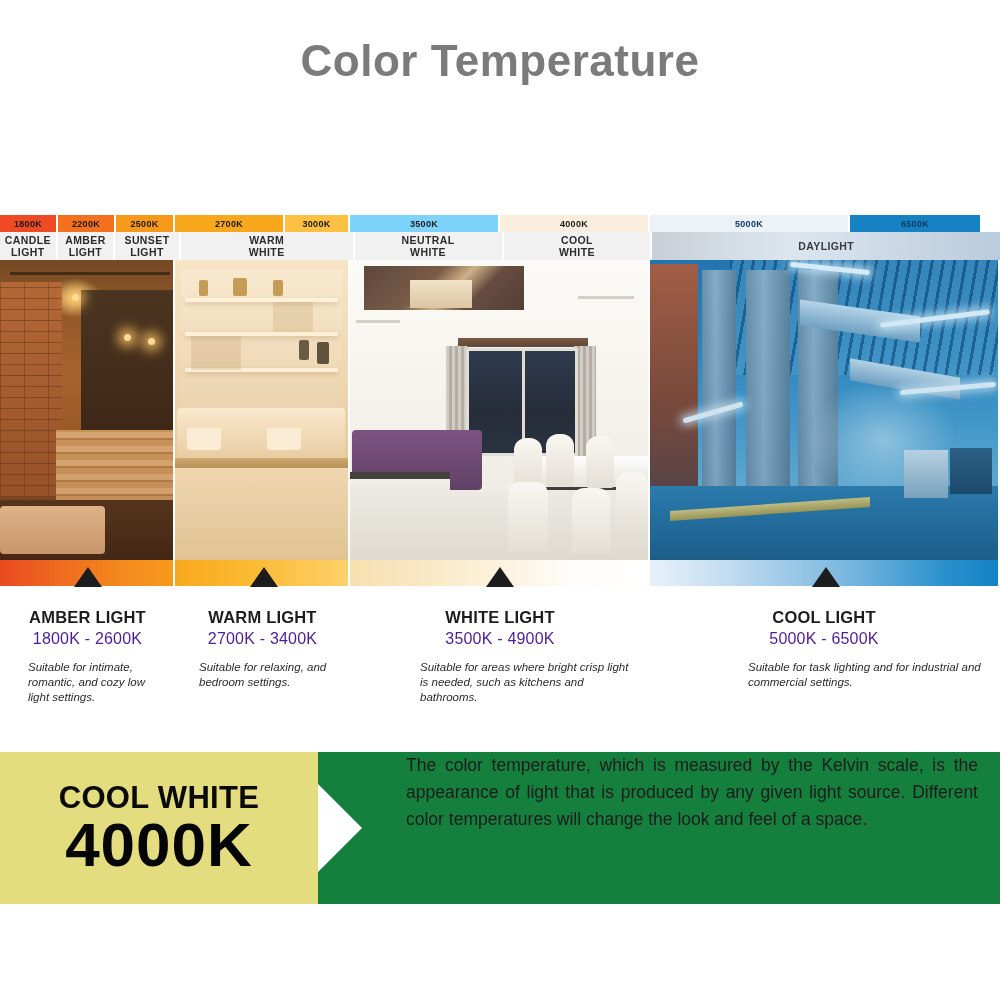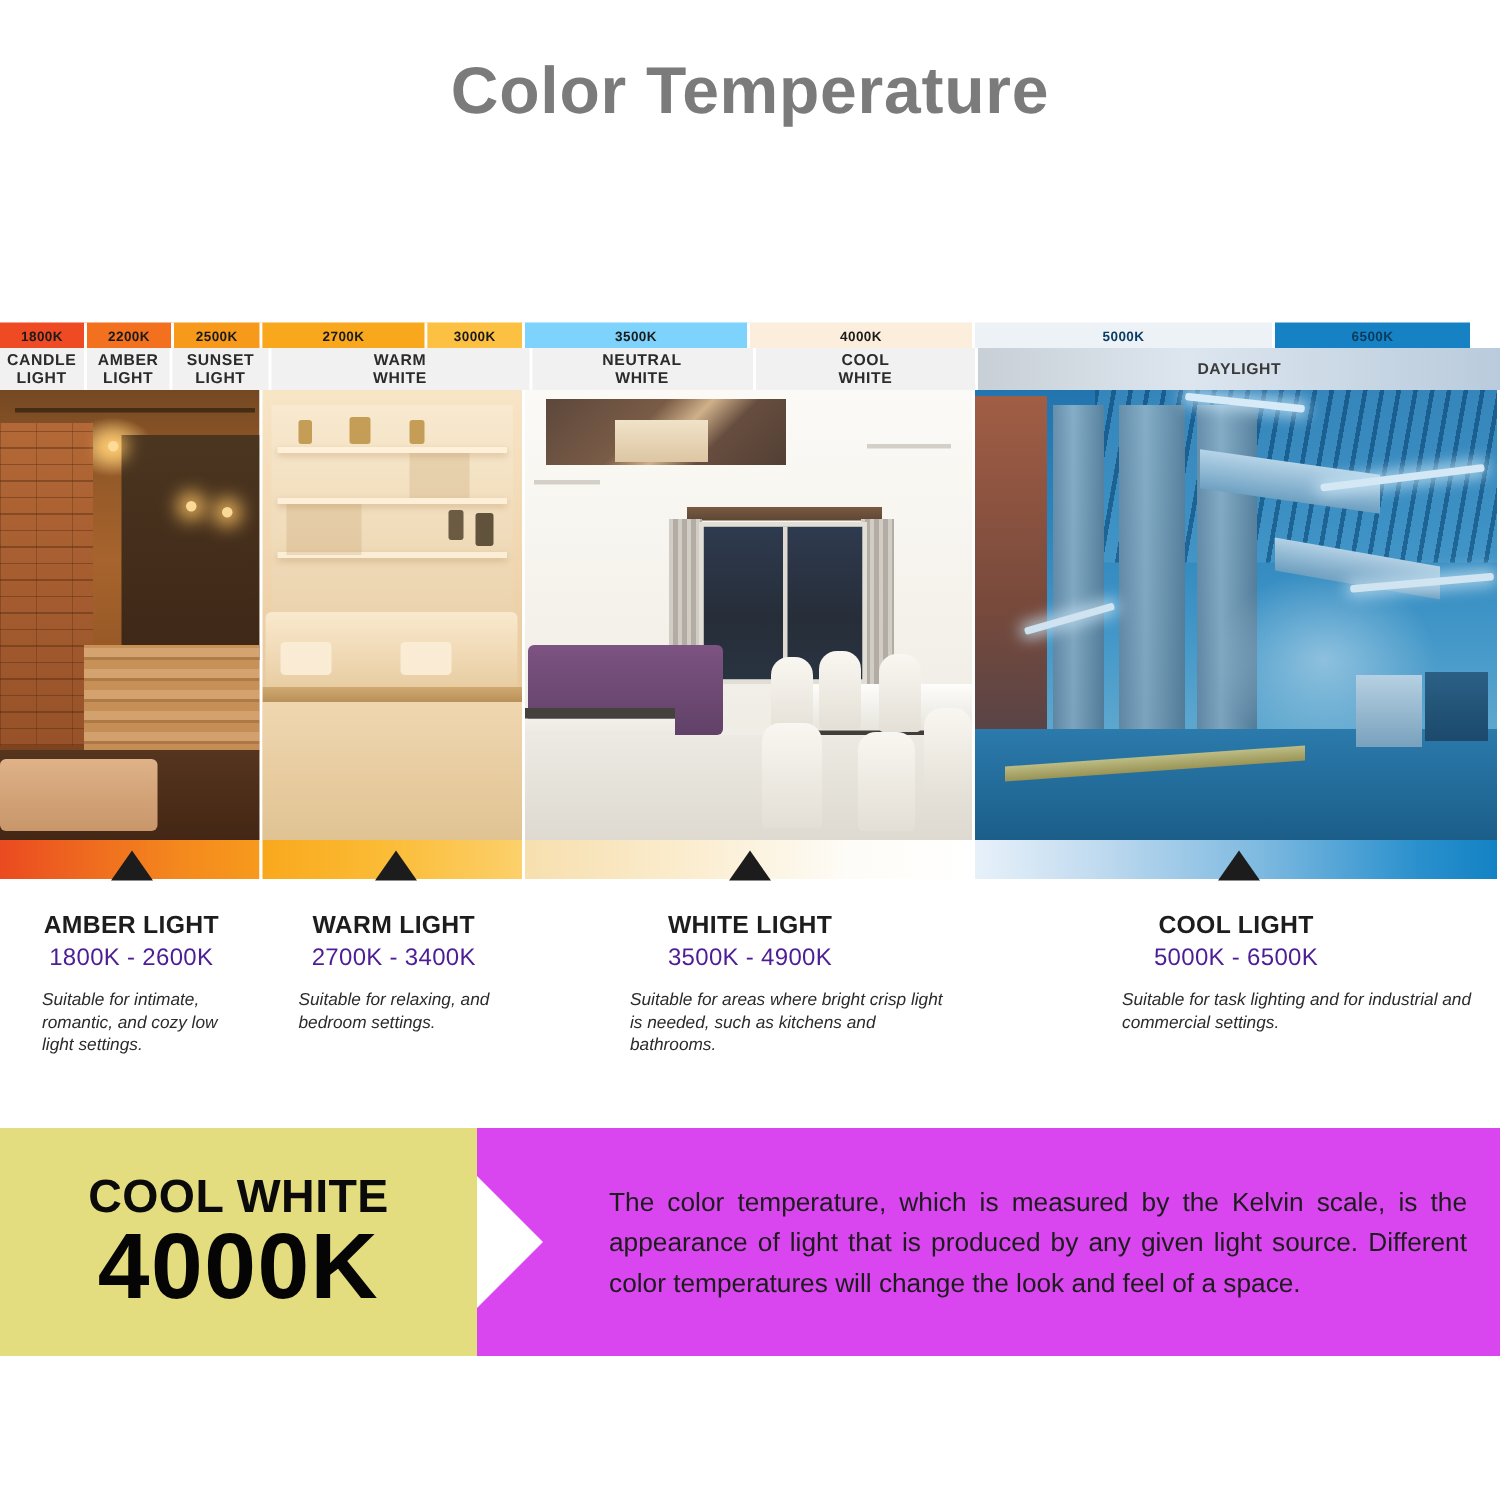--- a/index.html
+++ b/index.html
@@ -300,23 +300,23 @@
   }
   .banner-left .bl-title {
     font-size: 31px; font-weight: bold; color: #0a0a0a; letter-spacing: .3px;
   }
   .banner-left .bl-kelvin {
     font-size: 62px; font-weight: bold; color: #050505; line-height: 62px;
     letter-spacing: 1px; margin-top: -2px;
   }
   .banner-right {
     width: 682px; height: 152px;
-    background: #d946ef;
+    background: #15803d;
     position: relative;
-    display: flex; align-items: center;
+    display: flex; align-items: flex-start;
   }
   .chev {
     position: absolute; left: 0; top: 50%;
     transform: translateY(-50%);
     width: 0; height: 0;
     border-top: 44px solid transparent;
     border-bottom: 44px solid transparent;
     border-left: 44px solid #ffffff;
   }
   .banner-right p {

